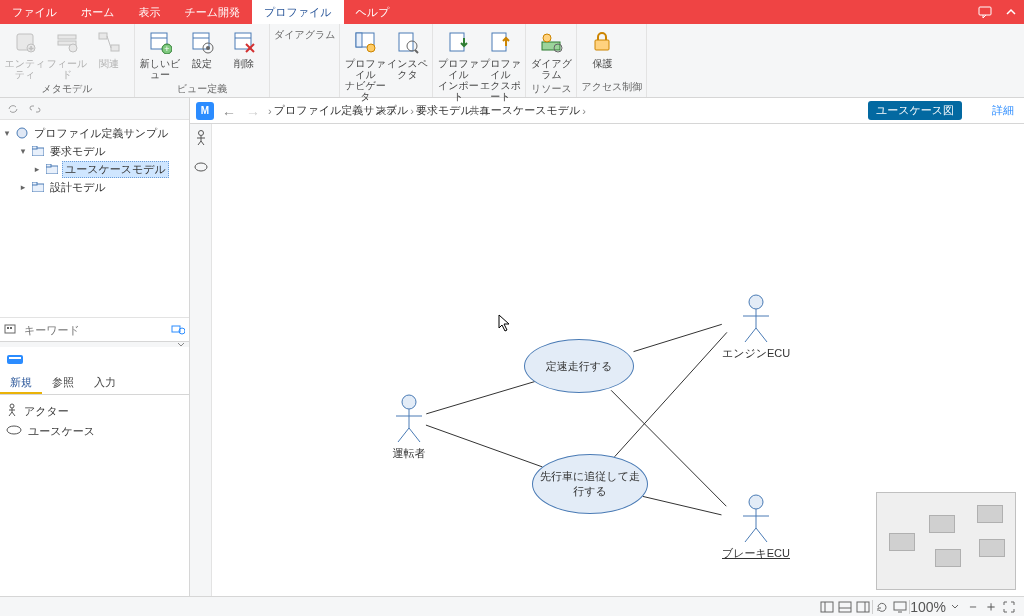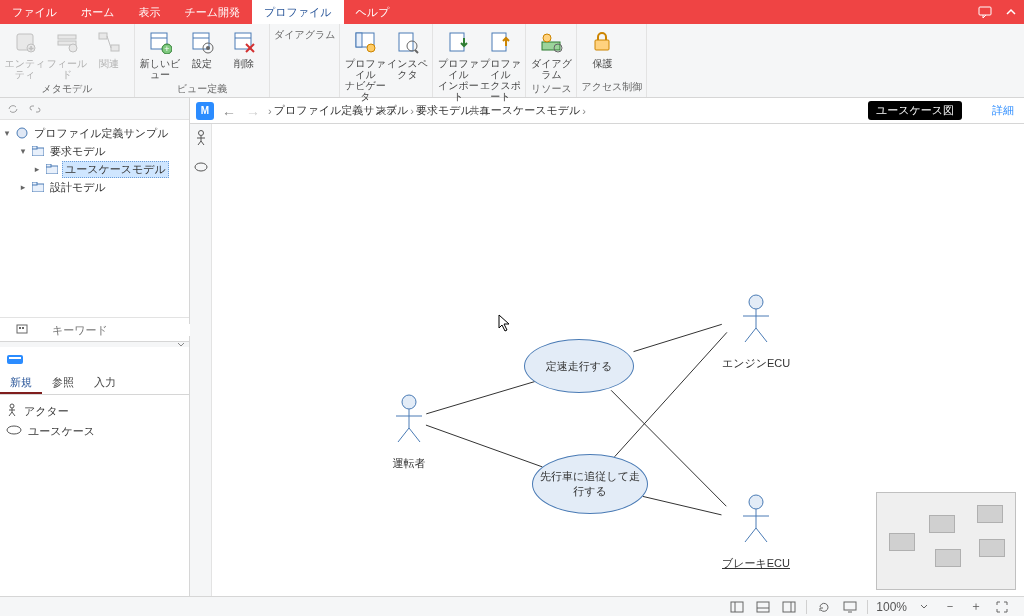--- a/index.html
+++ b/index.html
@@ -27,57 +27,57 @@
   .main { display: flex; height: calc(616px - 24px - 74px - 20px); }
   .sidebar { width: 190px; border-right: 1px solid #d6d6d6; display: flex; flex-direction: column; }
   .tree-toolbar { height: 22px; background: #f5f6f7; border-bottom: 1px solid #e3e3e3; display: flex; align-items: center; padding: 0 4px; gap: 4px; }
   .tree-toolbar .tbtn { width: 18px; height: 18px; display:flex; align-items:center; justify-content:center; cursor:pointer; opacity:.6; }
   .tree { flex: 1; font-size: 11px; color: #333; overflow: auto; padding: 4px 0; }
   .tree .node { display: flex; align-items: center; height: 18px; cursor: pointer; }
   .tree .expander { width: 10px; text-align: center; color: #666; font-size: 9px; }
   .tree .nicon { width: 14px; height: 14px; margin: 0 3px; display:flex; align-items:center; justify-content:center; }
   .tree .node.selected .nlabel { background: #cfe6ff; border: 1px dotted #6a9edb; padding: 0 2px; }
   .tree .nlabel { padding: 0 2px; }
-  .search-row { height: 24px; border-top: 1px solid #e3e3e3; display:flex; align-items:center; padding: 0 16px; gap:20px; }
+  .search-row { height: 24px; border-top: 1px solid #e3e3e3; display:flex; align-items:center; padding: 0 4px; gap:4px; }
   .search-row input { flex:1; border:none; outline:none; font-size:11px; color:#999; }
   .sb-divider { height:6px; border-top:1px solid #d6d6d6; background:#f5f6f7; cursor:row-resize; position:relative; display:flex; align-items:center; justify-content:flex-end; padding-right:4px; }
   .panel-header { height: 24px; display:flex; align-items:center; padding: 0 6px; }
   .panel-header svg { margin-right: auto; }
   .tabs { height: 24px; display:flex; border-bottom:1px solid #d6d6d6; font-size:11px; }
   .tab { padding: 4px 10px 0; cursor:pointer; color:#444; }
-  .tab.active { border-bottom: 2px solid #7f1d1d; color:#2b579a; }
+  .tab.active { border-bottom: 2px solid #eab308; color:#2b579a; }
   .palette { flex:1; padding: 6px; font-size:11px; color:#333; }
   .palette .pitem { display:flex; align-items:center; height:20px; gap:6px; cursor:pointer; }
 
   
   .canvas-col { flex:1; display:flex; flex-direction:column; position:relative; }
   .edit-toolbar { width: 22px; background:#f5f6f7; border-right:1px solid #e3e3e3; display:flex; flex-direction:column; align-items:center; padding-top:6px; gap:8px; }
   .crumb-bar { height:26px; border-bottom:1px solid #d6d6d6; display:flex; align-items:center; padding: 0 6px; font-size:11px; color:#333; gap:6px; }
   .crumb-bar .badge { width:18px; height:18px; background:#2b8cff; color:#fff; border-radius:3px; display:flex; align-items:center; justify-content:center; font-size:10px; font-weight:bold; }
   .crumb-bar .navbtn { color:#888; cursor:pointer; padding:0 2px; font-size:14px; }
   .crumb-bar .crumbs { display:flex; gap:2px; align-items:center; }
   .crumb-bar .sep { color:#888; }
   .crumb-bar .spacer { flex:1; }
-  .crumb-bar .viewbadge { background:#000000; color:#fff; border-radius:3px; padding:2px 8px; font-size:11px; cursor:pointer; }
+  .crumb-bar .viewbadge { background:#0369a1; color:#fff; border-radius:3px; padding:2px 8px; font-size:11px; cursor:pointer; }
   .crumb-bar .detail { color:#2b8cff; cursor:pointer; padding:0 4px;margin-left:20px; }
   .canvas-row { flex:1; display:flex; }
   .canvas { flex:1; position:relative; background:#fff; overflow:hidden; }
 
   .actor { position:absolute; display:flex; flex-direction:column; align-items:center; font-size:11px; color:#333; }
-  .actor .label { margin-top:12px; }
+  .actor .label { margin-top:2px; }
   .usecase { position:absolute; border:1px solid #4a7bb5; background:#e3ecf7; border-radius:50%; display:flex; align-items:center; justify-content:center; font-size:11px; color:#333; text-align:center; padding:4px; }
   .lines { position:absolute; inset:0; pointer-events:none; }
 
   .minimap { position:absolute; right:8px; bottom:6px; width:140px; height:98px; border:1px solid #c0c0c0; background:#efefef; }
   .minimap .mbox { position:absolute; background:#d0d0d0; border:1px solid #b0b0b0; }
 
   .cursor { position:absolute; width:14px; height:18px; pointer-events:none; }
 
   
-  .statusbar { height:20px; border-top:1px solid #d6d6d6; background:#f5f6f7; display:flex; align-items:center; justify-content:flex-end; font-size:12px; color:#555; gap:8px; padding: 0 13px; }
+  .statusbar { height:20px; border-top:1px solid #d6d6d6; background:#f5f6f7; display:flex; align-items:center; justify-content:flex-end; font-size:14px; color:#555; gap:0; padding: 0 6px; }
   .statusbar .sbtn { width:18px; height:16px; display:flex; align-items:center; justify-content:center; cursor:pointer; }
   .statusbar .sep { width:1px; height:14px; background:#d0d0d0; }
 </style>
 </head>
 <body>
 
 <div class="menubar">
   <div class="menuitem">ファイル</div>
   <div class="menuitem">ホーム</div>
   <div class="menuitem">表示</div>

